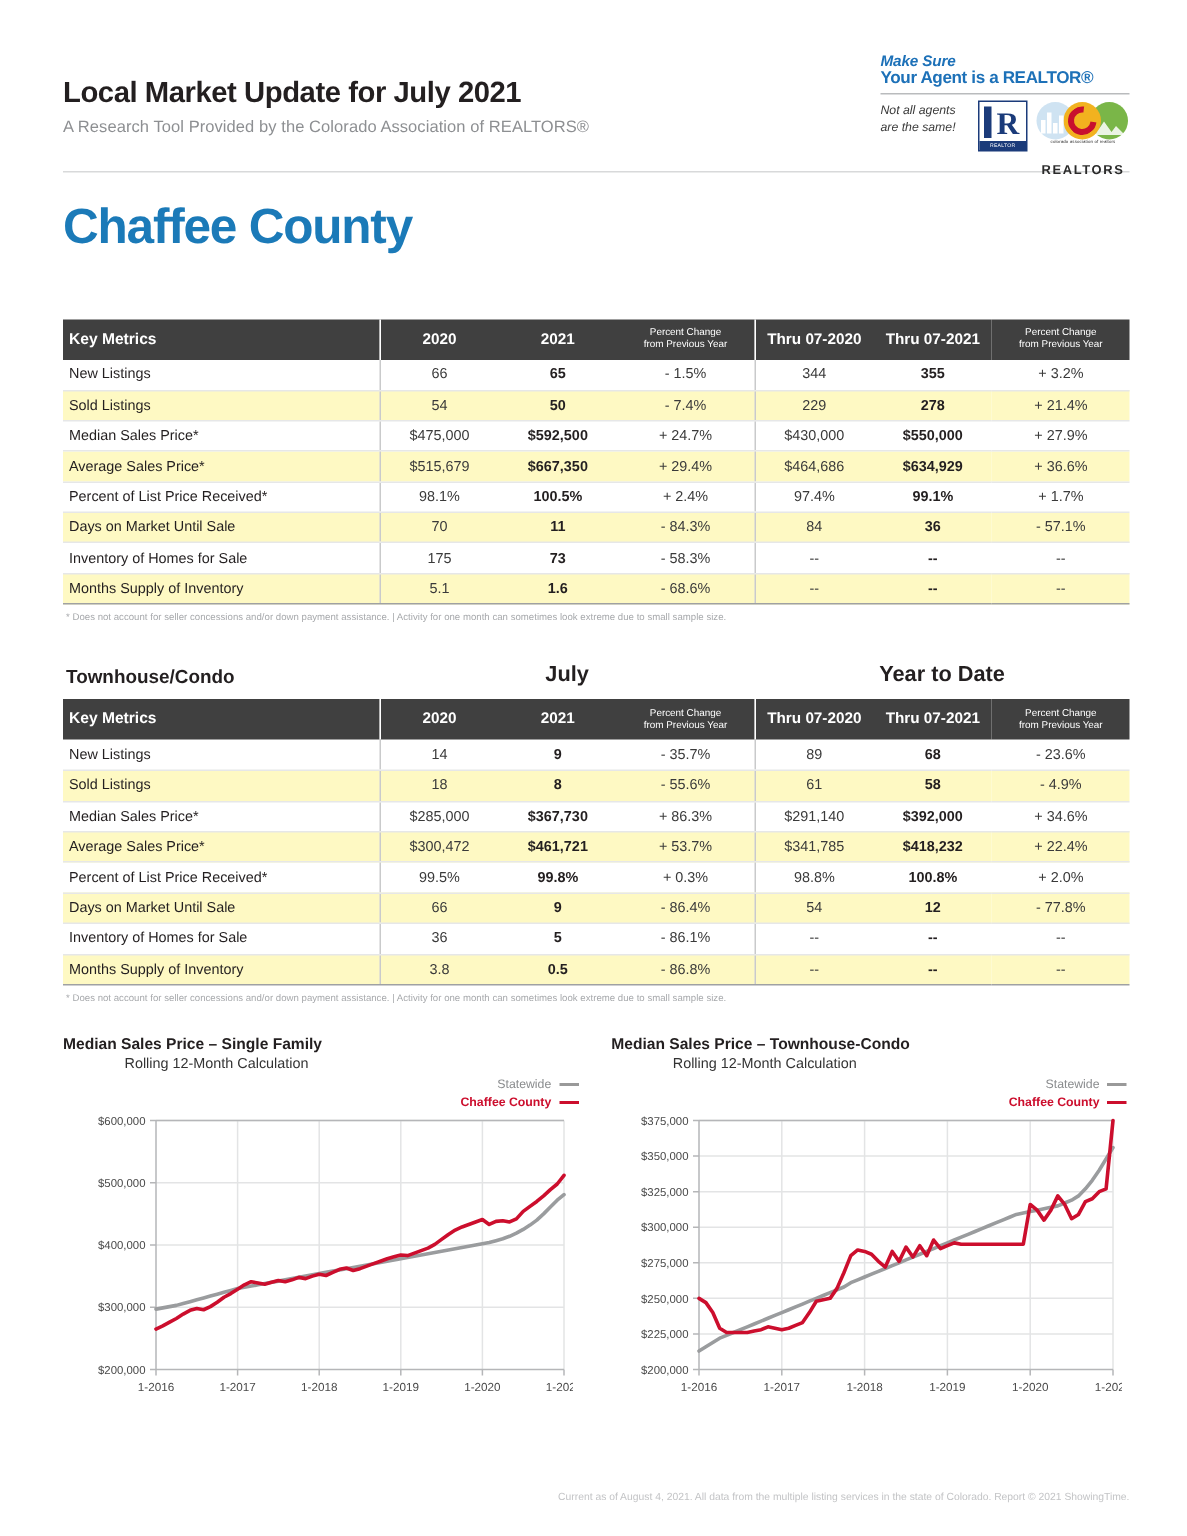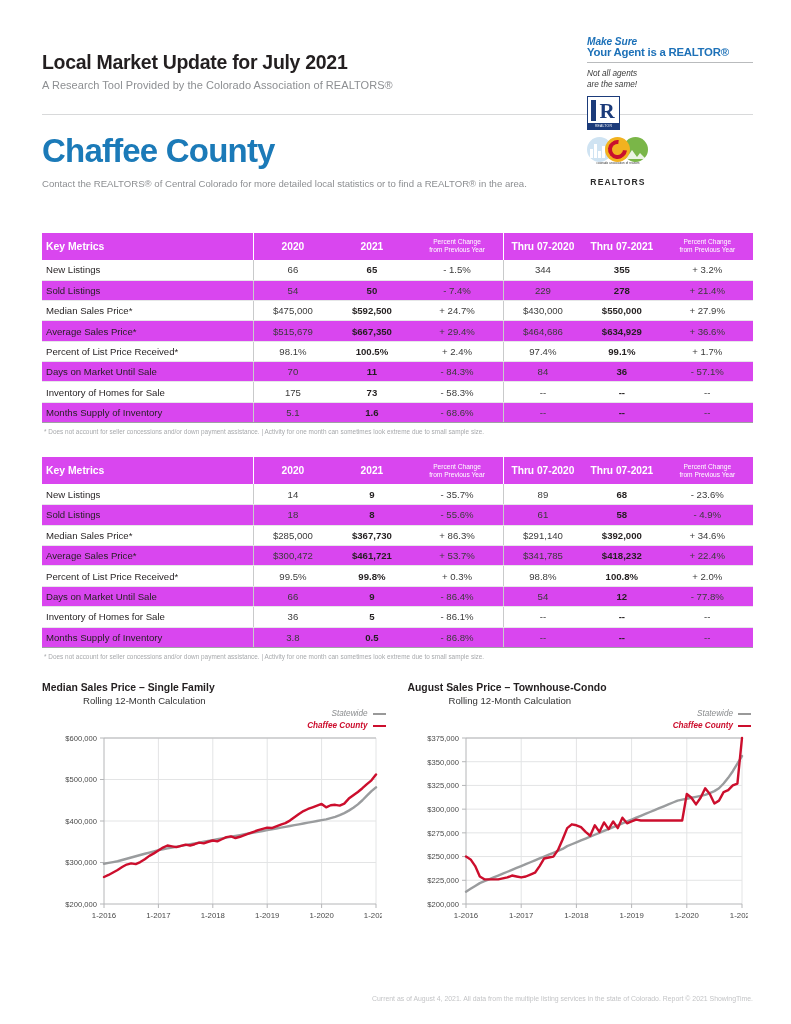--- a/index.html
+++ b/index.html
@@ -25,21 +25,21 @@
   .hdr-rule {
     position: absolute; left: 42px; right: 38px; top: 114px;
     border-top: 1px solid #d8d9da;
   }
 
   
   .logo-box { position: absolute; right: 38px; top: 36px; width: 166px; text-align: left; }
   .logo-l1 { font-size: 10.2px; font-weight: bold; font-style: italic; color: #1d71b8; letter-spacing: -0.1px; }
   .logo-l2 { font-size: 11.4px; font-weight: bold; color: #1d71b8; letter-spacing: -0.25px; margin-top: -1px; }
   .logo-rule { border-top: 1px solid #b9bbbd; margin: 4px 0 4px 0; }
-  .logo-bottom { display: flex; align-items: flex-start; gap: 6px; flex-direction: column; }
+  .logo-bottom { display: flex; align-items: flex-start; gap: 6px; }
   .logo-tag { font-size: 8.2px; font-style: italic; color: #3a3a3a; line-height: 1.28; padding-top: 2px; flex: 1; }
   .r-mark {
     width: 33px; height: 34px; background: #ffffff; border: 1px solid #1b3b7a;
     position: relative; display: flex; align-items: center; justify-content: center; flex: none;
   }
   .r-mark .bar { position: absolute; left: 3px; top: 3px; bottom: 8px; width: 5px; background: #1b3b7a; }
   .r-mark .rr { font-family: "Liberation Serif", serif; font-size: 21px; font-weight: bold; color: #1b3b7a; line-height: 1; margin-left: 7px; margin-bottom: 4px; }
   .r-mark .cap { position: absolute; bottom: 0; left: 0; right: 0; height: 6px; background: #1b3b7a; font-size: 3.4px; color: #fff; text-align: center; letter-spacing: .2px; line-height: 6px; }
   .car-logo { width: 62px; flex: none; text-align: center; }
   .car-circles { position: relative; height: 27px; }
@@ -74,48 +74,48 @@
     font-size: 12.6px; font-weight: bold; color: #231f20; padding: 6px 0 8px 2px !important;
     vertical-align: bottom;
   }
   .grp-period {
     font-size: 14.5px; font-weight: bold; text-align: center; color: #231f20;
     padding: 5px 0 8px 0 !important; vertical-align: bottom;
     border-left: 1px solid #c9cacb; border-top: 1px solid #c9cacb; border-right: 1px solid #c9cacb;
   }
 
   .hdr-row td {
-    background: #d946ef; color: #ffffff; padding: 0; height: 27px; vertical-align: middle;
+    background: #404040; color: #ffffff; padding: 0; height: 27px; vertical-align: middle;
   }
   .hdr-metric { font-size: 10.4px; font-weight: bold; padding-left: 4px !important; }
   .hdr-yr { font-size: 10.2px; font-weight: bold; text-align: center; }
   .hdr-pct { font-size: 6.6px; text-align: center; line-height: 1.22; font-weight: normal; }
   .hdr-sep { border-left: 1px solid #ffffff; }
 
   .data-row td {
     font-size: 9.6px; height: 20.4px; vertical-align: middle;
     border-bottom: 1px solid #e6e7e8;
   }
-  .data-row.alt td { background: #d946ef; }
+  .data-row.alt td { background: #fef9c3; }
   .data-row .metric { padding-left: 4px; text-align: left; color: #231f20; }
   .data-row .num { text-align: center; color: #3a3a3a; }
   .data-row .num.b { font-weight: bold; color: #231f20; }
   .data-row .pct { text-align: center; color: #3a3a3a; }
   .data-row .vsep { border-left: 1px solid #c9cacb; }
   .data-row.last td { border-bottom: 1px solid #9fa1a3; }
 
   .tbl-note { font-size: 6.4px; color: #a7a9ac; padding: 5px 0 0 2px; letter-spacing: .02px; }
   .sp-tables { height: 22px; }
 
   
   .charts { display: flex; padding: 22px 38px 0 42px; gap: 20px; }
   .chart { flex: 1; position: relative; }
   .ch-title { font-size: 10.4px; font-weight: bold; color: #231f20; }
   .ch-sub { font-size: 9.6px; color: #333; margin-top: 2px; padding-left: 41px; }
-  .ch-legend { position: absolute; right: 2px; top: 26px; text-align: right; font-style: italic; }
+  .ch-legend { position: absolute; right: 2px; top: 26px; text-align: right; }
   .lg-row { font-size: 8.2px; line-height: 1.45; white-space: nowrap; }
   .lg-row .lg-lbl { vertical-align: middle; }
   .lg-dash { display: inline-block; width: 13px; height: 0; border-top: 2.2px solid #999; vertical-align: middle; margin-left: 5px; }
   .lg-state .lg-lbl { color: #8a8c8e; }
   .lg-county .lg-lbl { color: #cc0e2d; font-weight: bold; }
   .lg-county .lg-dash { border-top-color: #cc0e2d; }
 
   .plot { margin-top: 26px; position: relative; height: 196px; }
   .plot svg { display: block; }
   .ylab { font-size: 7.6px; fill: #4a4a4a; text-anchor: end; }
@@ -172,21 +172,20 @@
           </div>
           <div class="car-sub">colorado association of realtors</div>
           <div class="car-name">REALTORS</div>
         </div>
       </div>
     </div>
   </div>
 
   <div class="county-block">
     <div class="county-name">Chaffee County</div>
-    <div class="county-desc">Contact the REALTORS® of Central Colorado for more detailed local statistics or to find a REALTOR® in the area.</div>
   </div>
 
   <div class="table-wrap" style="padding-top:44px;">
     <div id="tables-root">
         <div>
   <table class="mk-table">
     <colgroup>
               <col class="c-metric">
               <col class="c-n">
               <col class="c-n">
@@ -294,20 +293,25 @@
     <colgroup>
               <col class="c-metric">
               <col class="c-n">
               <col class="c-n">
               <col class="c-p">
               <col class="c-n">
               <col class="c-n">
               <col class="c-p">
             </colgroup>
     <tbody>
+              <tr class="grp-row">
+      <td class="grp-label">Townhouse/Condo</td>
+      <td class="grp-period" colspan="3">July</td>
+      <td class="grp-period" colspan="3">Year to Date</td>
+    </tr>
     <tr class="hdr-row">
       <td class="hdr-metric">Key Metrics</td>
       <td class="hdr-yr hdr-sep">2020</td>
       <td class="hdr-yr">2021</td>
       <td class="hdr-pct">
         <div>Percent Change</div>
         <div>from Previous Year</div>
       </td>
       <td class="hdr-yr hdr-sep">Thru 07-2020</td>
       <td class="hdr-yr">Thru 07-2021</td>
@@ -444,21 +448,21 @@
             <line class="axisline" x1="62" y1="6" x2="62" y2="172"></line>
             <line class="axisline" x1="62" y1="172" x2="334" y2="172"></line>
             <line class="axisline" x1="62" y1="6" x2="334" y2="6"></line>
             <path d="M62.00 131.75 L66.53 130.91 L71.07 130.09 L75.60 129.25 L80.13 128.01 L84.67 126.76 L89.20 125.52 L93.73 124.28 L98.27 123.03 L102.80 121.78 L107.33 120.54 L111.87 119.30 L116.40 118.05 L120.93 117.22 L125.47 116.39 L130.00 115.56 L134.53 114.73 L139.07 113.90 L143.60 113.07 L148.13 112.24 L152.67 111.41 L157.20 110.58 L161.73 109.75 L166.27 108.92 L170.80 108.09 L175.33 107.26 L179.87 106.43 L184.40 105.60 L188.93 104.77 L193.47 103.94 L198.00 103.11 L202.53 102.28 L207.07 101.45 L211.60 100.62 L216.13 99.79 L220.67 98.96 L225.20 98.13 L229.73 97.30 L234.27 96.47 L238.80 95.64 L243.33 94.81 L247.87 93.98 L252.40 93.15 L256.93 92.32 L261.47 91.49 L266.00 90.66 L270.53 89.83 L275.07 89.00 L279.60 88.17 L284.13 87.34 L288.67 86.10 L293.20 84.85 L297.73 83.19 L302.27 81.12 L306.80 78.63 L311.33 75.72 L315.87 72.40 L320.40 68.25 L324.93 63.69 L329.47 59.12 L334.00 55.38" class="series-state"></path>
             <path d="M62.00 145.03 L66.53 142.95 L71.07 140.46 L75.60 137.97 L80.13 135.06 L84.67 132.57 L89.20 131.33 L93.73 132.16 L98.27 130.09 L102.80 127.18 L107.33 123.86 L111.87 121.37 L116.40 118.47 L120.93 115.56 L125.47 113.49 L130.00 114.31 L134.53 115.14 L139.07 113.90 L143.60 112.66 L148.13 113.49 L152.67 112.24 L157.20 110.58 L161.73 111.41 L166.27 109.75 L170.80 108.50 L175.33 109.34 L179.87 107.26 L184.40 105.19 L188.93 104.36 L193.47 106.02 L198.00 104.77 L202.53 103.11 L207.07 101.45 L211.60 99.79 L216.13 98.13 L220.67 96.88 L225.20 95.64 L229.73 96.05 L234.27 94.39 L238.80 92.73 L243.33 91.08 L247.87 88.59 L252.40 85.27 L256.93 81.95 L261.47 79.04 L266.00 76.97 L270.53 75.30 L275.07 73.64 L279.60 71.98 L284.13 75.30 L288.67 73.23 L293.20 72.81 L297.73 73.64 L302.27 71.57 L306.80 66.59 L311.33 63.27 L315.87 59.95 L320.40 56.22 L324.93 52.06 L329.47 48.33 L334.00 42.52" class="series-county"></path>
           </svg>
         </div>
     </div>
 
     <div class="chart">
-      <div class="ch-title">August Sales Price – Townhouse-Condo</div>
+      <div class="ch-title">Median Sales Price – Townhouse-Condo</div>
       <div class="ch-sub">Rolling 12-Month Calculation</div>
       <div class="ch-legend">
         <div class="lg-row lg-state">
           <span class="lg-lbl">Statewide</span><span class="lg-dash"></span>
         </div>
         <div class="lg-row lg-county">
           <span class="lg-lbl">Chaffee County</span><span class="lg-dash"></span>
         </div>
       </div>
       <div class="plot">

